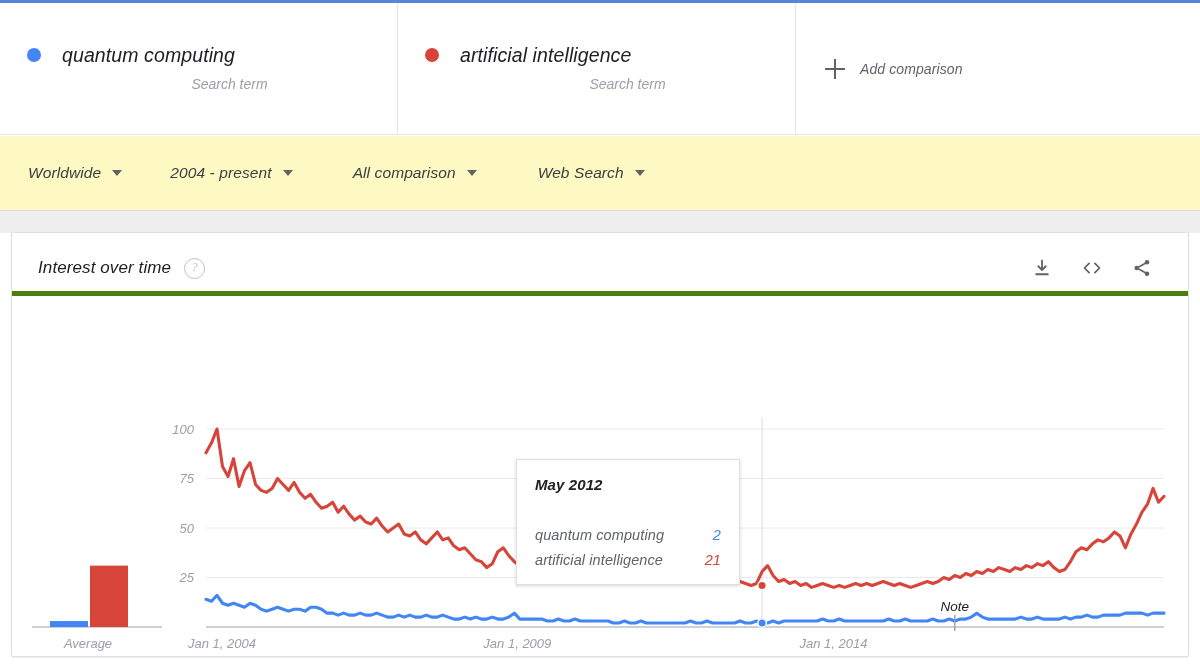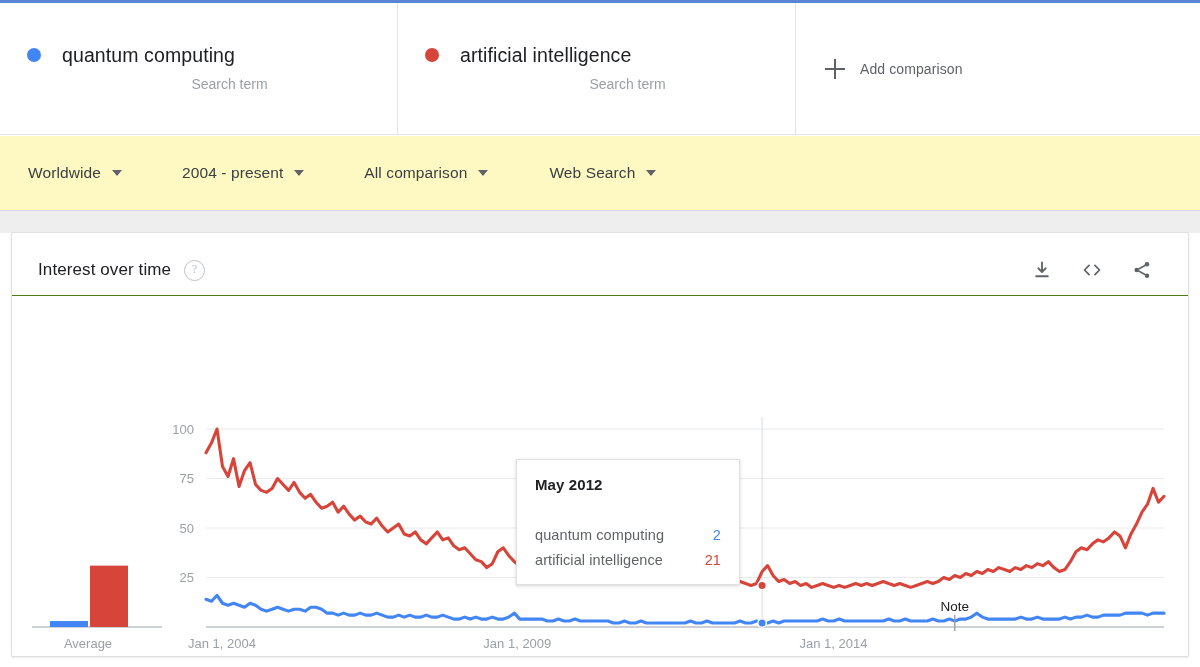--- a/index.html
+++ b/index.html
@@ -13,20 +13,21 @@
     background: #ffffff;
     font-family: "Liberation Sans", sans-serif;
     -webkit-font-smoothing: antialiased;
   }
 
   .page {
     position: relative;
     width: 1200px;
     height: 667px;
     background: #ffffff;
+    font-style: italic;
   }
 
   
   .top-accent {
     position: absolute;
     top: 0; left: 0;
     width: 1200px;
     height: 3px;
     background: #5a85d6;
   }
@@ -170,21 +171,21 @@
     background: #ffffff;
     border: 1px solid #e0e0e0;
     border-radius: 2px;
     box-sizing: border-box;
     box-shadow: 0 1px 2px rgba(60,64,67,.10);
     overflow: hidden;
   }
   .card-header {
     position: relative;
     height: 63px;
-    border-bottom: 1px solid #4d7c0f;
+    border-bottom: 5px solid #4d7c0f;
     display: flex;
     align-items: center;
     box-sizing: border-box;
     padding: 12px 20px 0 26px;
   }
   .card-title {
     font-size: 17px;
     color: #202124;
     letter-spacing: .1px;
   }
@@ -318,21 +319,21 @@
       <span class="plus-icon"></span>
       <span class="add-label">Add comparison</span>
     </div>
   </div>
 
   <div class="filters-row">
     <div class="filter" style="margin-left:28px">
       <span class="f-label">Worldwide</span>
       <span class="caret"></span>
     </div>
-    <div class="filter" style="margin-left:60px">
+    <div class="filter" style="margin-left:48px">
       <span class="f-label">2004 - present</span>
       <span class="caret"></span>
     </div>
     <div class="filter" style="margin-left:60px">
       <span class="f-label">All comparison</span>
       <span class="caret"></span>
     </div>
     <div class="filter" style="margin-left:61px">
       <span class="f-label">Web Search</span>
       <span class="caret"></span>

